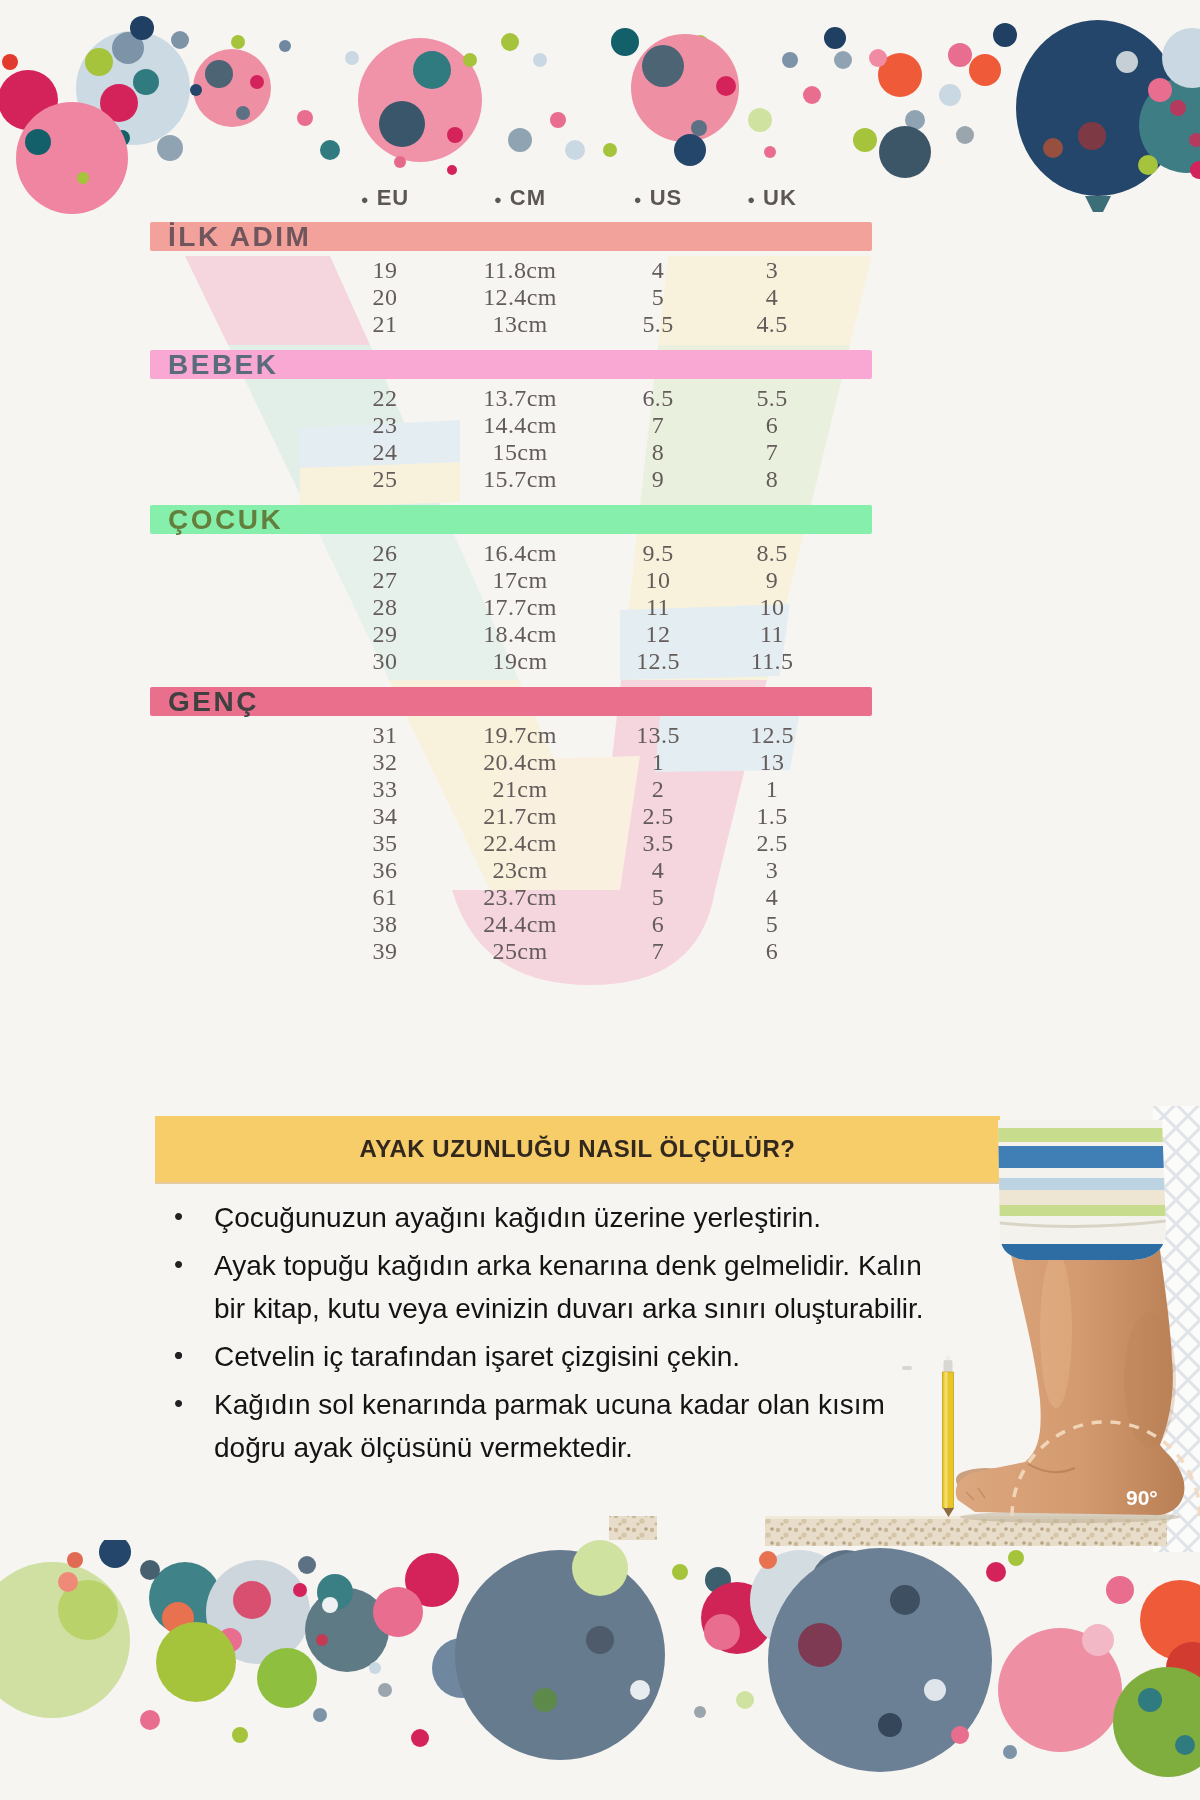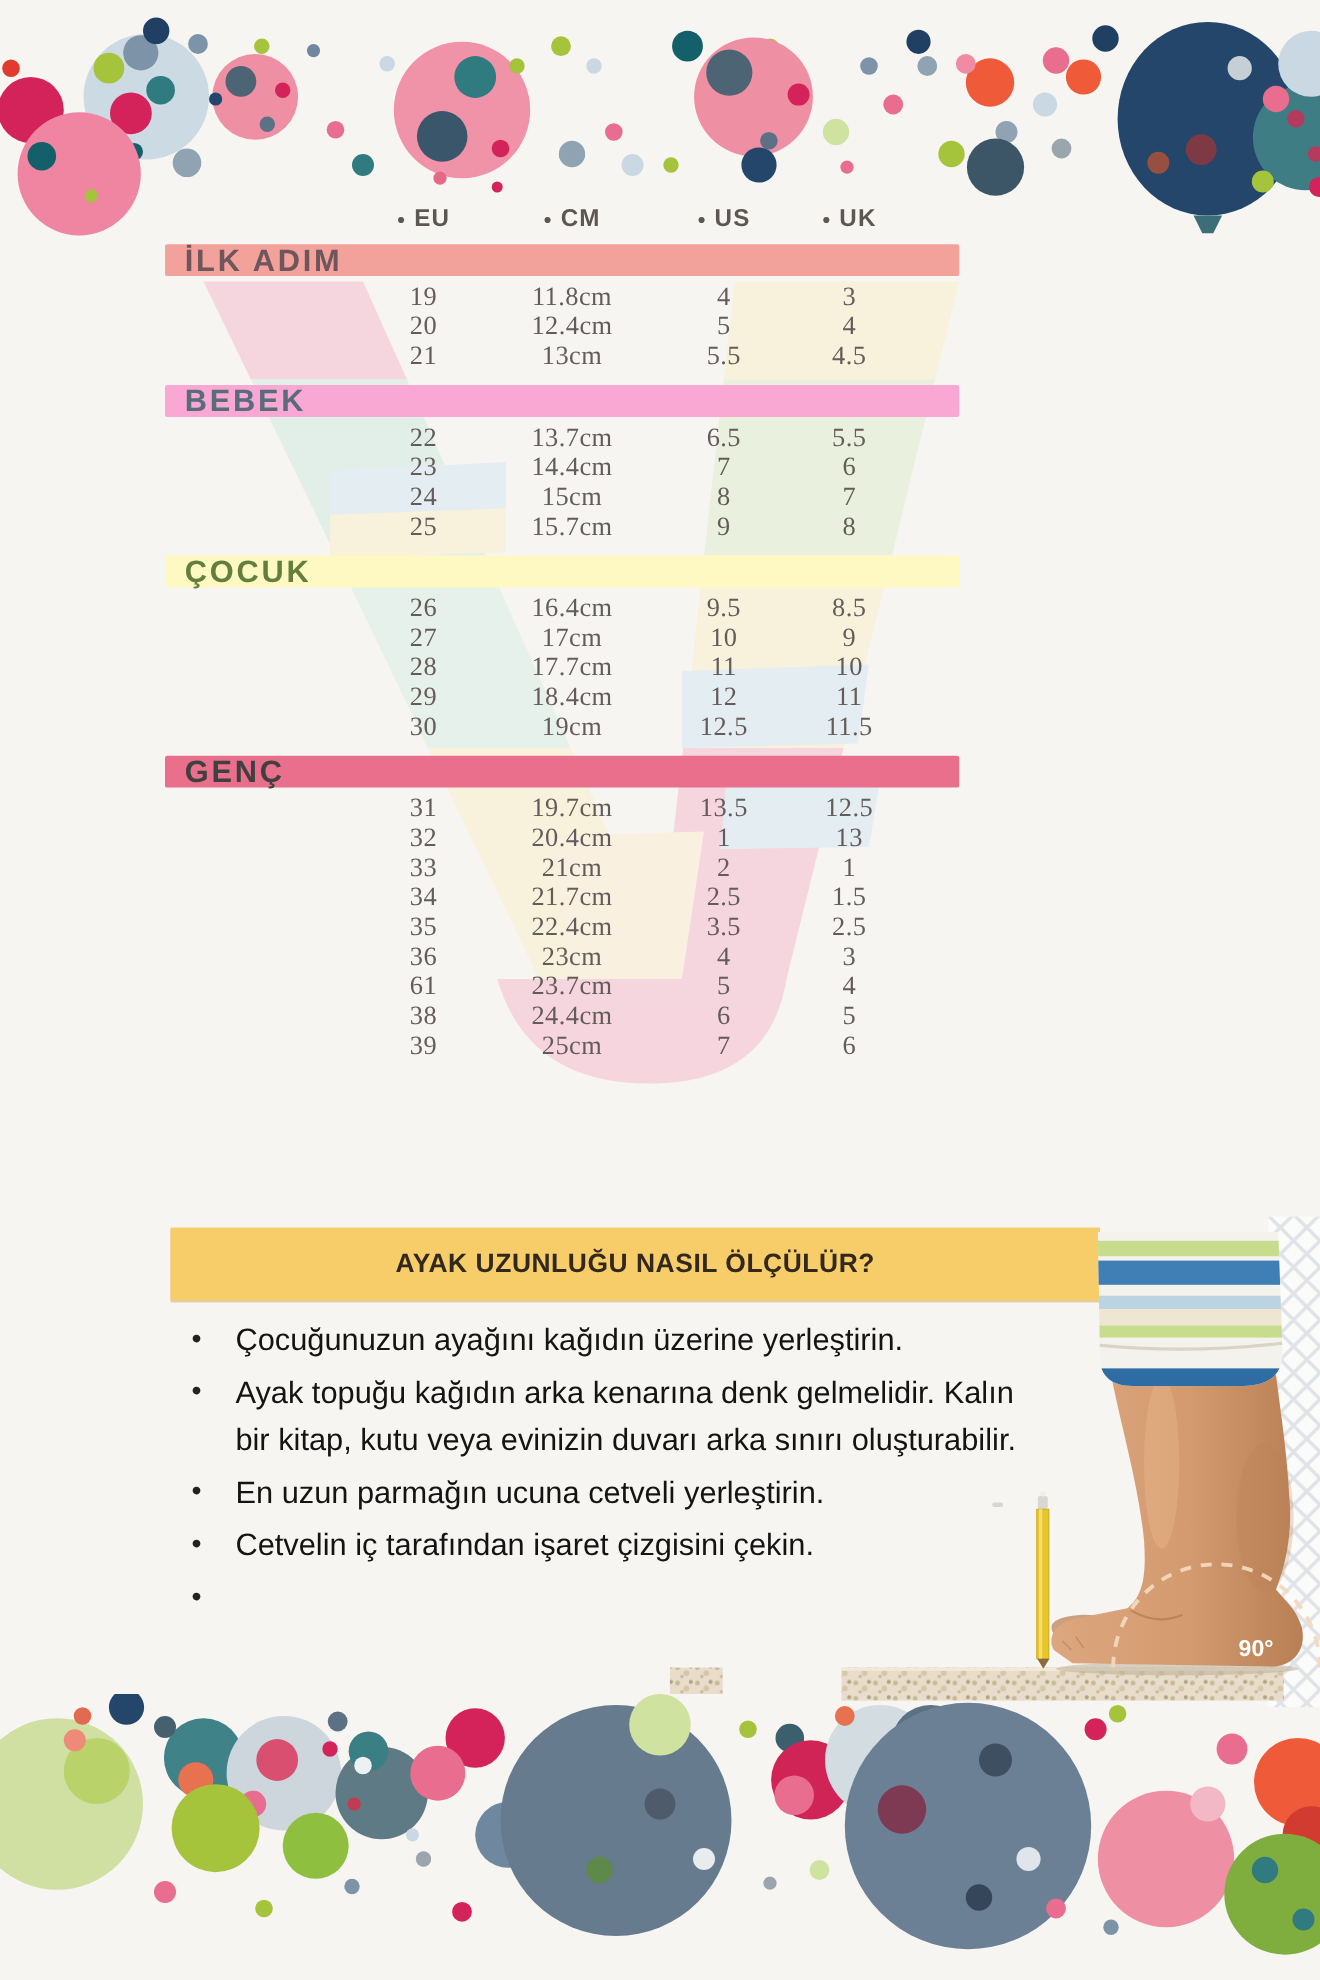--- a/index.html
+++ b/index.html
@@ -218,21 +218,21 @@
           <div class="c v c4">7</div>
         </div>
         <div class="trow">
           <div class="c c0"></div>
           <div class="c v c1">25</div>
           <div class="c v c2">15.7cm</div>
           <div class="c v c3">9</div>
           <div class="c v c4">8</div>
         </div>
       </div>
-      <div class="band" style="background: #fef9c3;">
+      <div class="band" style="background: #86efac;">
         <span class="bandlab" style="color: rgb(100, 126, 60);">ÇOCUK</span>
       </div>
       <div class="rows">
         <div class="trow">
           <div class="c c0"></div>
           <div class="c v c1">26</div>
           <div class="c v c2">16.4cm</div>
           <div class="c v c3">9.5</div>
           <div class="c v c4">8.5</div>
         </div>
@@ -335,23 +335,23 @@
       </div>
     </div>
 
   <div id="howto-band" style="background: rgb(246, 205, 104);">
     <span id="howto-title">AYAK UZUNLUĞU NASIL ÖLÇÜLÜR?</span>
   </div>
 
   <ul id="howto-list">
       <li class="hint"><span class="mark">•</span><span class="txt">Çocuğunuzun ayağını kağıdın üzerine yerleştirin.</span></li>
       <li class="hint"><span class="mark">•</span><span class="txt">Ayak topuğu kağıdın arka kenarına denk gelmelidir. Kalın bir kitap, kutu veya evinizin duvarı arka sınırı oluşturabilir.</span></li>
-      <li class="hint"><span class="mark">•</span><span class="txt">En uzun parmağın ucuna cetveli yerleştirin.</span></li>
+      <li class="hint"><span class="mark">•</span></li>
       <li class="hint"><span class="mark">•</span><span class="txt">Cetvelin iç tarafından işaret çizgisini çekin.</span></li>
-      <li class="hint"><span class="mark">•</span></li>
+      <li class="hint"><span class="mark">•</span><span class="txt">Kağıdın sol kenarında parmak ucuna kadar olan kısım doğru ayak ölçüsünü vermektedir.</span></li>
     </ul>
 
   <svg id="photo" width="605" height="462" viewBox="600 1095 605 462">
     <defs>
       <pattern id="hatch" width="24" height="24" patternUnits="userSpaceOnUse">
         <rect width="24" height="24" fill="#fbfbfa"></rect>
         <path d="M0 0 L24 24 M24 0 L0 24" stroke="#dfe3e7" stroke-width="3" fill="none"></path>
       </pattern>
       <pattern id="carpet" width="18" height="14" patternUnits="userSpaceOnUse">
         <rect width="18" height="14" fill="#e7ddca"></rect>

